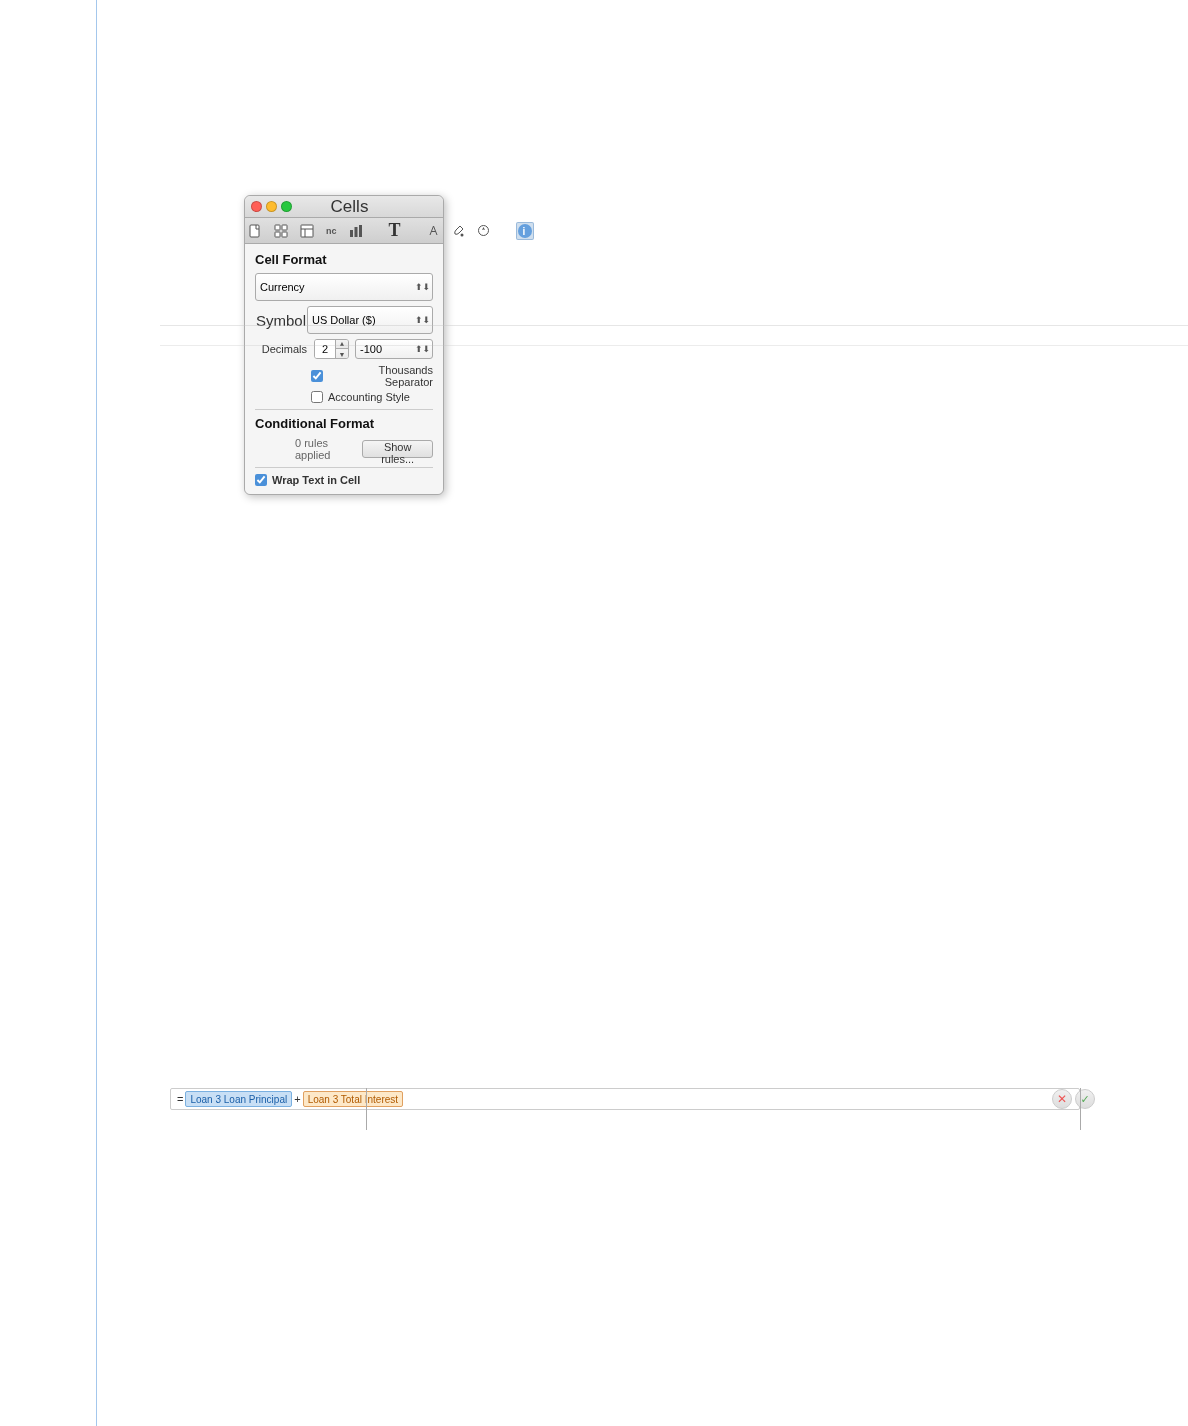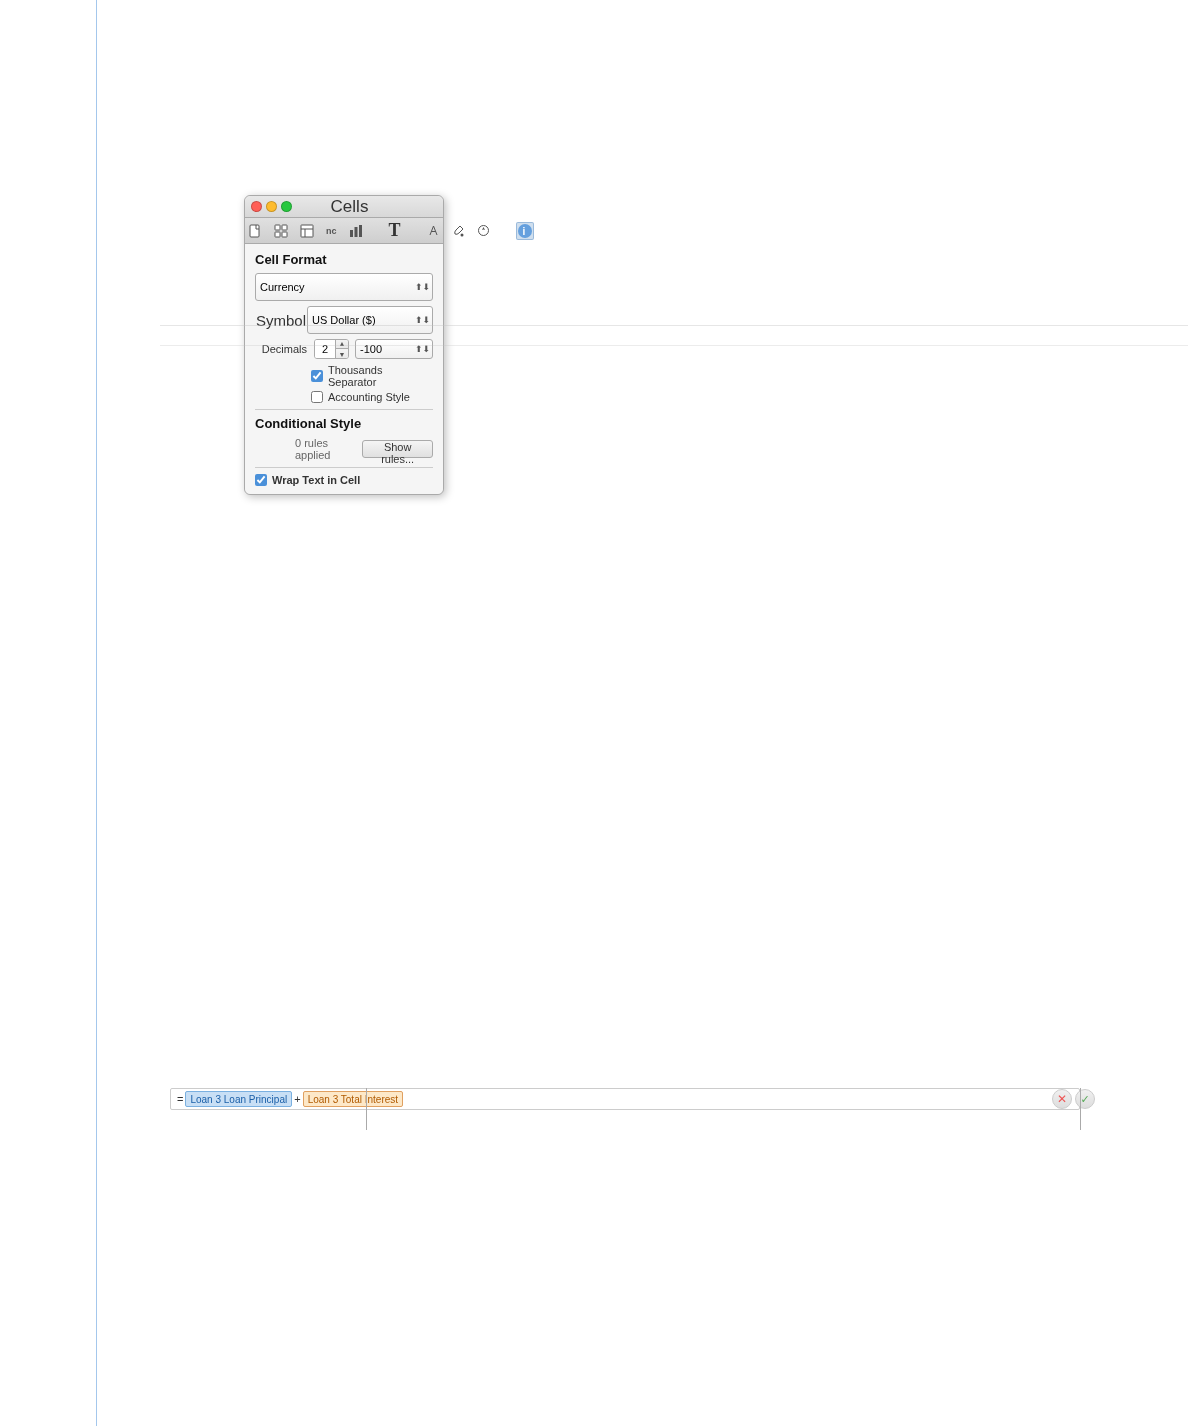--- a/index.html
+++ b/index.html
@@ -228,20 +228,21 @@
     .checkbox-row input[type="checkbox"] {
       width: 12px;
       height: 12px;
       margin-right: 5px;
       accent-color: #4a90d9;
       cursor: pointer;
     }
     .checkbox-label {
       font-size: 11px;
       color: #333;
+      text-align: right;
     }
 
     .divider {
       height: 1px;
       background: #ccc;
       margin: 6px 0;
     }
 
     
     .cond-row {
@@ -430,21 +431,21 @@
       <span class="checkbox-label">Thousands Separator</span>
     </div>
 
     <div class="checkbox-row">
       <input type="checkbox" style="">
       <span class="checkbox-label">Accounting Style</span>
     </div>
 
     <div class="divider"></div>
 
-    <div class="section-title">Conditional Style</div>
+    <div class="section-title">Conditional Format</div>
 
     <div class="cond-row">
       <span class="rules-count">0 rules applied</span>
       <button class="show-rules-btn">Show rules...</button>
     </div>
 
     <div class="divider"></div>
 
     <div class="wrap-row">
       <input type="checkbox" checked="" style="">

